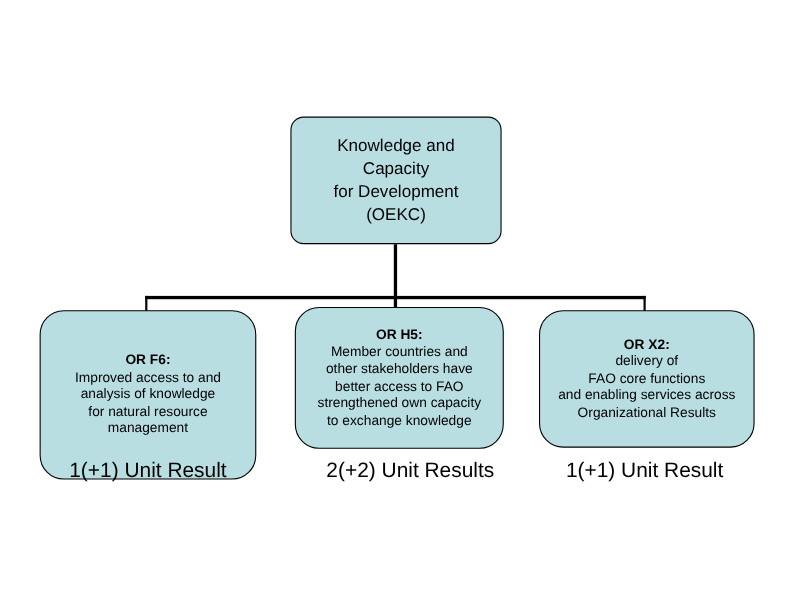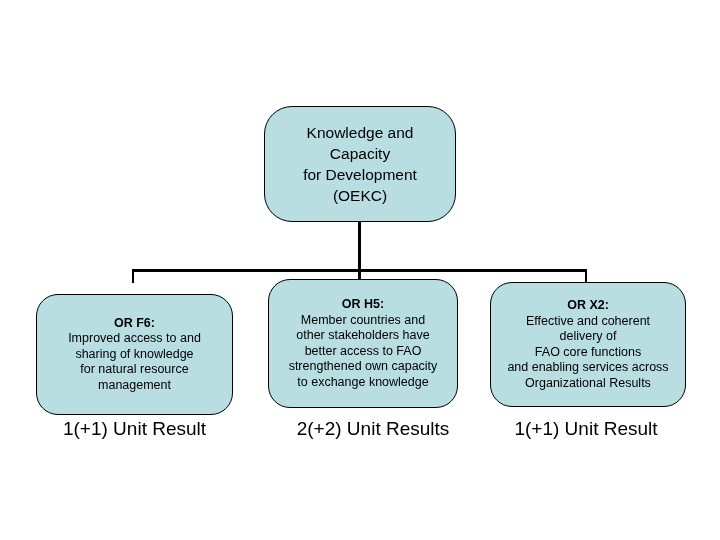--- a/index.html
+++ b/index.html
@@ -18,32 +18,32 @@
     background: var(--box-fill, #b8dee2);
     border: 1.5px solid var(--box-border, #000000);
     display: flex;
     flex-direction: column;
     justify-content: center;
     align-items: center;
     text-align: center;
   }
   .root-node {
     left: 264px; top: 106px; width: 192px; height: 116px;
-    border-radius: 28px;
+    border-radius: 12px;
     font-size: 15.5px;
     line-height: 21px;
     text-align: center;
   }
   .child-node {
     border-radius: 22px;
     font-size: 12.5px;
     line-height: 15.5px;
   }
   .child-node .node-title { font-weight: bold; }
-  .node-f6 { left: 36px;  top: 294px; width: 197px; height: 121px; }
+  .node-f6 { left: 36px;  top: 282px; width: 197px; height: 154px; }
   .node-h5 { left: 268px; top: 279px; width: 190px; height: 129px; }
   .node-x2 { left: 490px; top: 282px; width: 196px; height: 125px; }
   .line { position: absolute; background: var(--connector, #000000); }
   .v-center { left: 358px; top: 222px; width: 3px;  height: 59px; }
   .h-main   { left: 132px; top: 269px; width: 455px; height: 2.5px; }
   .v-left   { left: 132px; top: 269px; width: 2px;  height: 14px; }
   .v-right  { left: 585px; top: 269px; width: 2px;  height: 14px; }
   .unit-label {
     position: absolute;
     top: 416px;
@@ -70,37 +70,36 @@
   </div>
 
   <div class="line v-center"></div>
   <div class="line h-main"></div>
   <div class="line v-left"></div>
   <div class="line v-right"></div>
 
   <div class="node child-node node-f6">
     <div class="node-title">OR F6:</div>
     <div>Improved access to and</div>
-    <div>sharing of knowledge</div>
+    <div>analysis of knowledge</div>
     <div>for natural resource</div>
     <div>management</div>
   </div>
 
   <div class="node child-node node-h5">
     <div class="node-title">OR H5:</div>
     <div>Member countries and</div>
     <div>other stakeholders have</div>
     <div>better access to FAO</div>
     <div>strengthened own capacity</div>
     <div>to exchange knowledge</div>
   </div>
 
   <div class="node child-node node-x2">
     <div class="node-title">OR X2:</div>
-    <div>Effective and coherent</div>
     <div>delivery of</div>
     <div>FAO core functions</div>
     <div>and enabling services across</div>
     <div>Organizational Results</div>
   </div>
 
   <div class="unit-label label-f6">1(+1) Unit Result</div>
   <div class="unit-label label-h5">2(+2) Unit Results</div>
   <div class="unit-label label-x2">1(+1) Unit Result</div>
 

